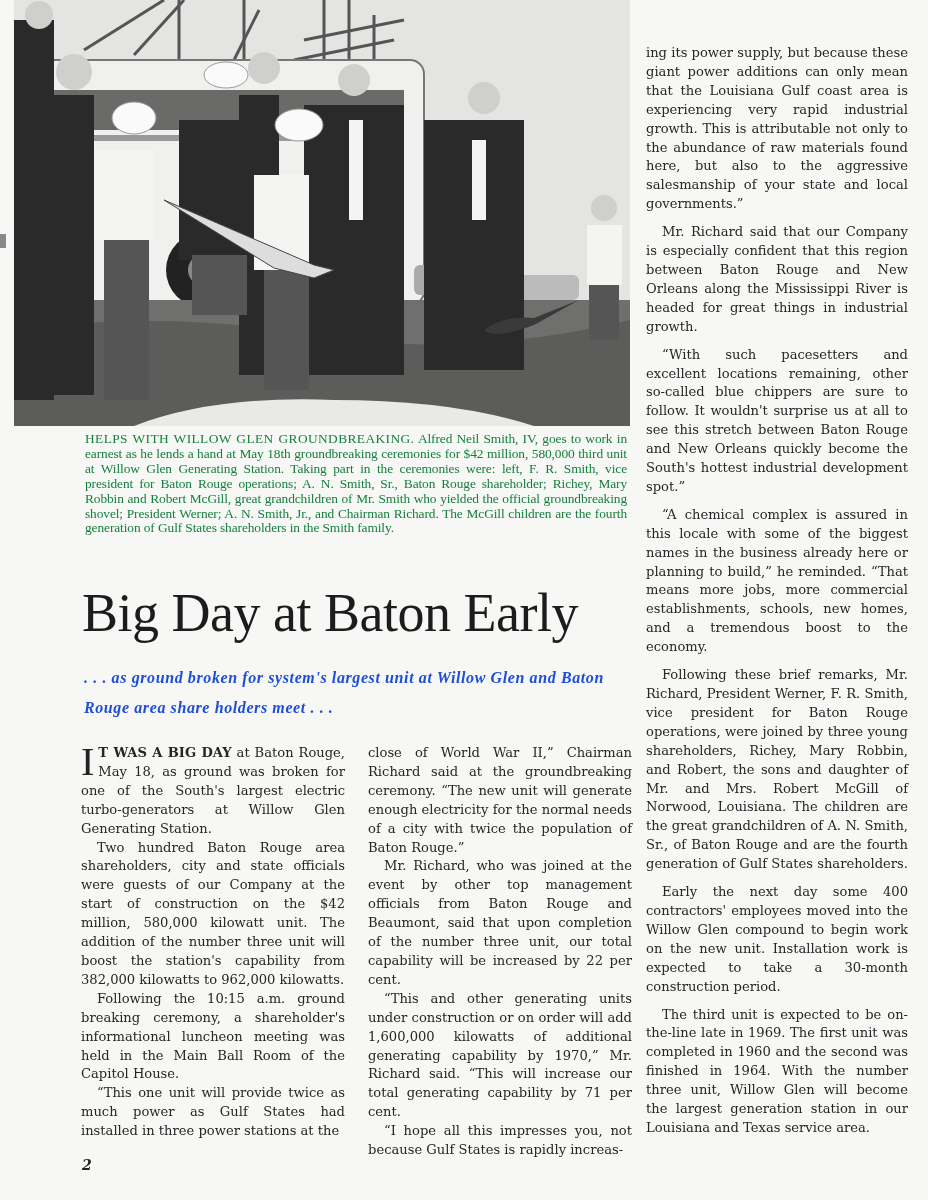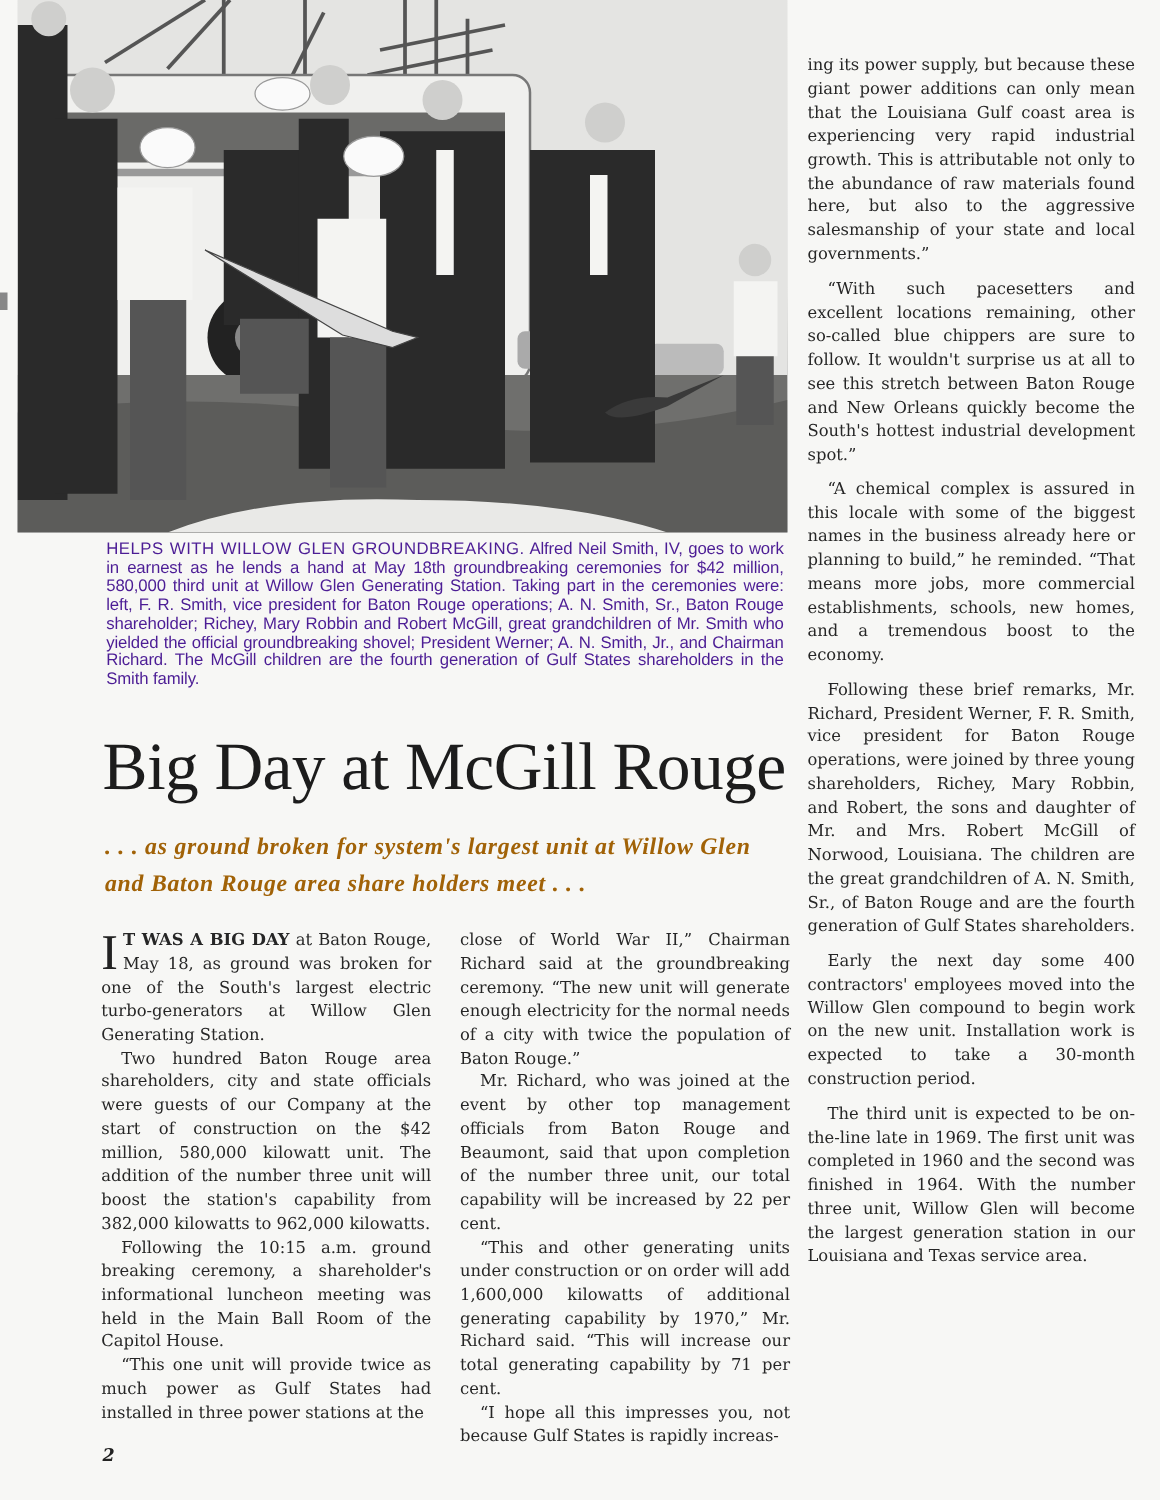--- a/index.html
+++ b/index.html
@@ -9,33 +9,33 @@
   }
   .photo {
     position: absolute; left: 14px; top: 0; width: 616px; height: 426px;
     background: linear-gradient(180deg, #e6e6e4 0%, #d8d8d6 55%, #9a9a98 75%, #6d6d6b 100%);
     overflow: hidden;
   }
   .photo svg { width: 100%; height: 100%; display: block; }
   .edge-mark { position: absolute; left: 0; top: 234px; width: 6px; height: 14px; background: #888; }
   .caption {
     position: absolute; left: 85px; top: 432px; width: 542px;
-    font-family: Liberation Sans, sans-serif; font-size: 13.4px; line-height: 14.9px;
-    text-align: justify; color: #4c1d95; letter-spacing: -0.1px;
+    font-family: Liberation Serif, serif; font-size: 13.4px; line-height: 14.9px;
+    text-align: justify; color: #15803d; letter-spacing: -0.1px;
   }
   .caption .lead { font-weight: normal; letter-spacing: 0.4px; }
   .headline {
     position: absolute; left: 82px; top: 583px; width: 560px;
     font-family: "Liberation Serif", "DejaVu Serif", serif; font-size: 54px; line-height: 60px;
     color: #1c1c1c; white-space: nowrap; letter-spacing: -0.5px;
   }
   .subhead {
     position: absolute; left: 84px; top: 663px; width: 548px;
     font-family: "Liberation Serif", "DejaVu Serif", serif; font-style: italic; font-weight: bold;
-    font-size: 19px; line-height: 30px; color: #a16207; letter-spacing: 0.6px;
+    font-size: 16px; line-height: 30px; color: #1d4ed8; letter-spacing: 0.6px;
   }
   .col {
     position: absolute; font-family: "DejaVu Serif", "Liberation Serif", serif;
     font-size: 13.1px; line-height: 18.9px; text-align: justify; color: #262626;
   }
   .col p { margin: 0; text-indent: 16px; }
   .col1 { left: 81px; top: 744px; width: 264px; }
   .col2 { left: 368px; top: 744px; width: 264px; }
   .col3 { left: 646px; top: 44px; width: 262px; }
   .col3 p.gap { margin-top: 9px; }
@@ -124,40 +124,41 @@
     <path d="M150 200 L300 265 L320 270 L300 278 L260 268 Z" fill="#ddd" stroke="#444"></path>
     <path d="M565 300 L520 325 Q 480 340 470 330 Q 490 315 520 318 Z" fill="#3a3a3a"></path>
   </svg>
 </div>
 <div class="edge-mark"></div>
 
 <div class="caption">
   <span class="lead">HELPS WITH WILLOW GLEN GROUNDBREAKING.</span><span> Alfred Neil Smith, IV, goes to work in earnest as he lends a hand at May 18th groundbreaking ceremonies for $42 million, 580,000 third unit at Willow Glen Generating Station. Taking part in the ceremonies were: left, F. R. Smith, vice president for Baton Rouge operations; A. N. Smith, Sr., Baton Rouge shareholder; Richey, Mary Robbin and Robert McGill, great grandchildren of Mr. Smith who yielded the official groundbreaking shovel; President Werner; A. N. Smith, Jr., and Chairman Richard. The McGill children are the fourth generation of Gulf States shareholders in the Smith family.</span>
 </div>
 
-<h1 class="headline" style="margin:0;font-weight:normal;">Big Day at McGill Rouge</h1>
+<h1 class="headline" style="margin:0;font-weight:normal;">Big Day at Baton Early</h1>
 
 <div class="subhead">. . . as ground broken for system's largest unit at Willow Glen and Baton Rouge area share holders meet . . .</div>
 
 <div class="col col1">
   <p class="first"><span class="dropcap">I</span><span class="bold-lead">T WAS A BIG DAY</span><span> at Baton Rouge, May 18, as ground was broken for one of the South's largest electric turbo-generators at Willow Glen Generating Station.</span></p>
   <p>Two hundred Baton Rouge area shareholders, city and state officials were guests of our Company at the start of construction on the $42 million, 580,000 kilowatt unit. The addition of the number three unit will boost the station's capability from 382,000 kilowatts to 962,000 kilowatts.</p>
   <p>Following the 10:15 a.m. ground breaking ceremony, a shareholder's informational luncheon meeting was held in the Main Ball Room of the Capitol House.</p>
   <p>“This one unit will provide twice as much power as Gulf States had installed in three power stations at the</p>
 </div>
 
 <div class="col col2">
   <p style="text-indent:0">close of World War II,” Chairman Richard said at the groundbreaking ceremony. “The new unit will generate enough electricity for the normal needs of a city with twice the population of Baton Rouge.”</p>
   <p>Mr. Richard, who was joined at the event by other top management officials from Baton Rouge and Beaumont, said that upon completion of the number three unit, our total capability will be increased by 22 per cent.</p>
   <p>“This and other generating units under construction or on order will add 1,600,000 kilowatts of additional generating capability by 1970,” Mr. Richard said. “This will increase our total generating capability by 71 per cent.</p>
   <p>“I hope all this impresses you, not because Gulf States is rapidly increas-</p>
 </div>
 
 <div class="col col3">
   <p style="text-indent:0">ing its power supply, but because these giant power additions can only mean that the Louisiana Gulf coast area is experiencing very rapid industrial growth. This is attributable not only to the abundance of raw materials found here, but also to the aggressive salesmanship of your state and local governments.”</p>
+  <p class="gap">Mr. Richard said that our Company is especially confident that this region between Baton Rouge and New Orleans along the Mississippi River is headed for great things in industrial growth.</p>
   <p class="gap">“With such pacesetters and excellent locations remaining, other so-called blue chippers are sure to follow. It wouldn't surprise us at all to see this stretch between Baton Rouge and New Orleans quickly become the South's hottest industrial development spot.”</p>
   <p class="gap">“A chemical complex is assured in this locale with some of the biggest names in the business already here or planning to build,” he reminded. “That means more jobs, more commercial establishments, schools, new homes, and a tremendous boost to the economy.</p>
   <p class="gap">Following these brief remarks, Mr. Richard, President Werner, F. R. Smith, vice president for Baton Rouge operations, were joined by three young shareholders, Richey, Mary Robbin, and Robert, the sons and daughter of Mr. and Mrs. Robert McGill of Norwood, Louisiana. The children are the great grandchildren of A. N. Smith, Sr., of Baton Rouge and are the fourth generation of Gulf States shareholders.</p>
   <p class="gap">Early the next day some 400 contractors' employees moved into the Willow Glen compound to begin work on the new unit. Installation work is expected to take a 30-month construction period.</p>
   <p class="gap">The third unit is expected to be on-the-line late in 1969. The first unit was completed in 1960 and the second was finished in 1964. With the number three unit, Willow Glen will become the largest generation station in our Louisiana and Texas service area.</p>
 </div>
 
 <div class="page-number">2</div>
 
 </body></html>

